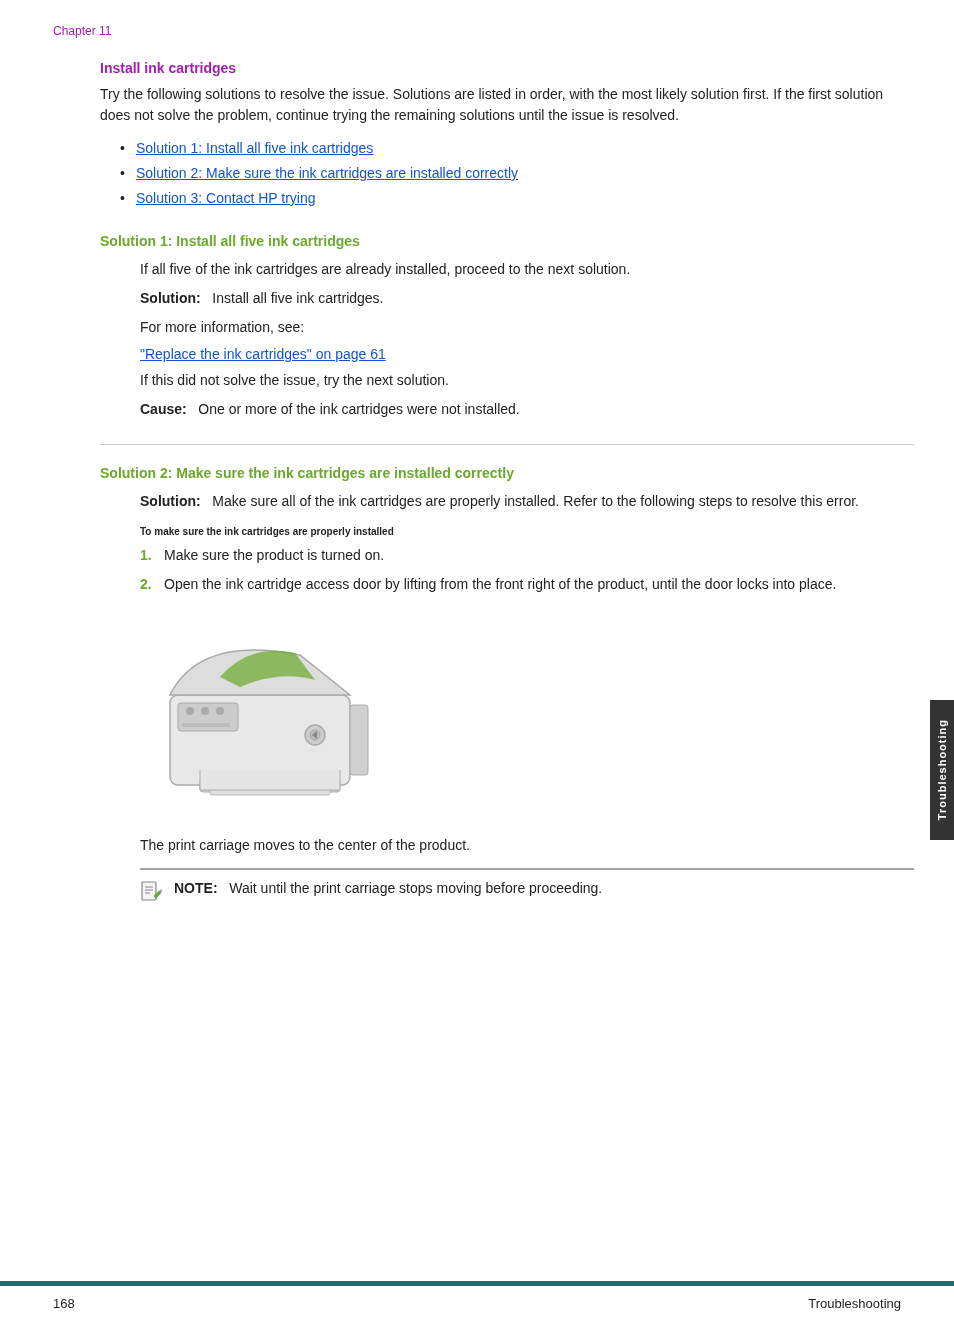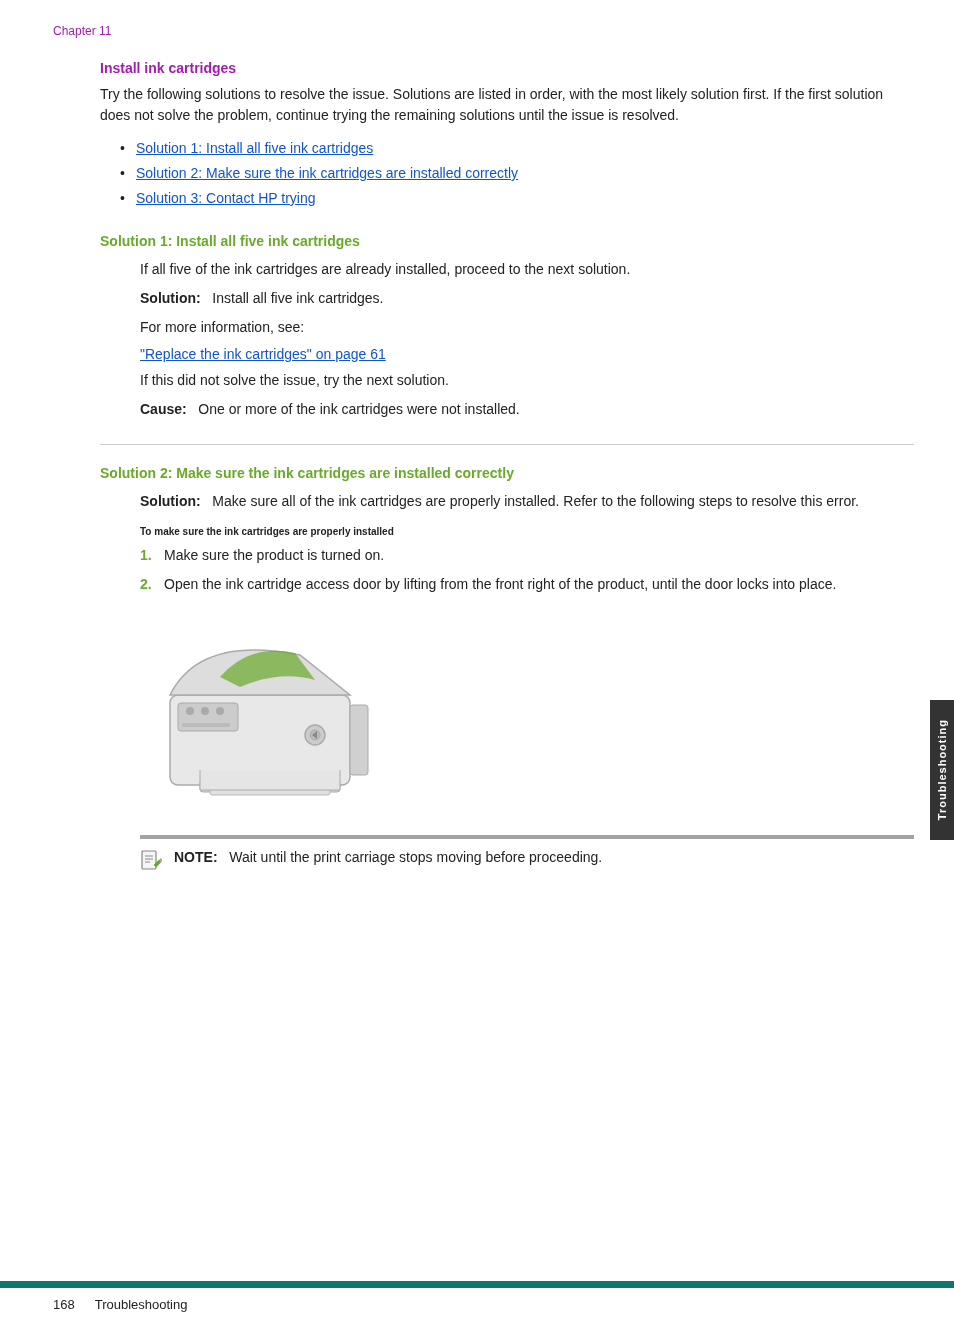--- a/index.html
+++ b/index.html
@@ -142,21 +142,21 @@
     
     .printer-svg {
       width: 260px;
       height: 200px;
     }
 
     .note-box {
       display: flex;
       align-items: flex-start;
       gap: 10px;
-      border-top: 4px solid #a3a3a3;
+      border-top: 2px solid #a3a3a3;
       padding-top: 8px;
       margin-top: 8px;
     }
 
     .note-icon {
       font-size: 18px;
       line-height: 1;
       margin-top: 2px;
       min-width: 24px;
     }
@@ -194,21 +194,22 @@
 
     .footer-bar {
       position: absolute;
       bottom: 0;
       left: 0;
       right: 0;
       height: 40px;
       display: flex;
       align-items: center;
       padding: 8px 53px;
-      border-top: 7px solid #0f766e;
+      border-top: 5px solid #0f766e;
+      justify-content: space-between;
     }
 
     .footer-page {
       font-size: 13px;
       color: #222;
       margin-right: 20px;
     }
 
     .footer-label {
       font-size: 13px;
@@ -307,20 +308,21 @@
 
           <path d="M60,155 L60,175 L200,175 L200,155" fill="#e5e5e5" stroke="#aaa" stroke-width="1"></path>
 
           <circle cx="175" cy="120" r="10" fill="#ccc" stroke="#aaa" stroke-width="1.5"></circle>
           <circle cx="175" cy="120" r="5" fill="#bbb" stroke="#aaa" stroke-width="1"></circle>
 
           <path d="M172,120 L177,116 L177,124 Z" fill="#888"></path>
         </svg>
       </div>
 
+      <p style="margin-bottom:12px;">The print carriage moves to the center of the product.</p>
 
       <div class="note-box">
         <div class="note-icon">
           
           <svg width="22" height="22" viewBox="0 0 22 22" xmlns="http://www.w3.org/2000/svg">
             <rect x="2" y="2" width="14" height="18" rx="1" fill="#f5f5f5" stroke="#888" stroke-width="1.2"></rect>
             <line x1="5" y1="7" x2="13" y2="7" stroke="#888" stroke-width="1"></line>
             <line x1="5" y1="10" x2="13" y2="10" stroke="#888" stroke-width="1"></line>
             <line x1="5" y1="13" x2="10" y2="13" stroke="#888" stroke-width="1"></line>
             <path d="M14,16 L19,11 L21,13 L16,18 Z" fill="#6aaa2a" stroke="#4a8a1a" stroke-width="0.5"></path>

